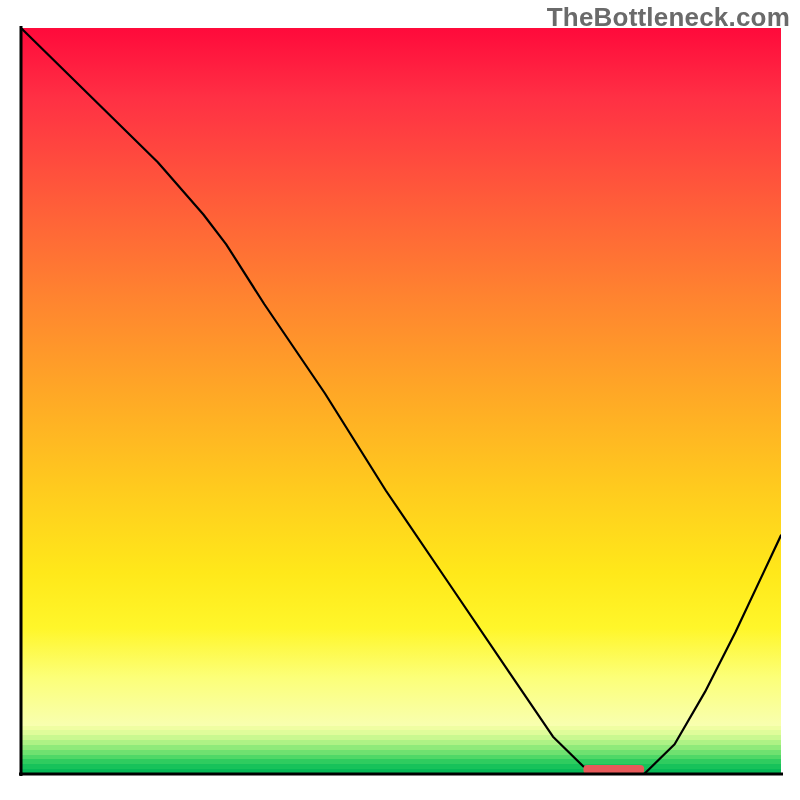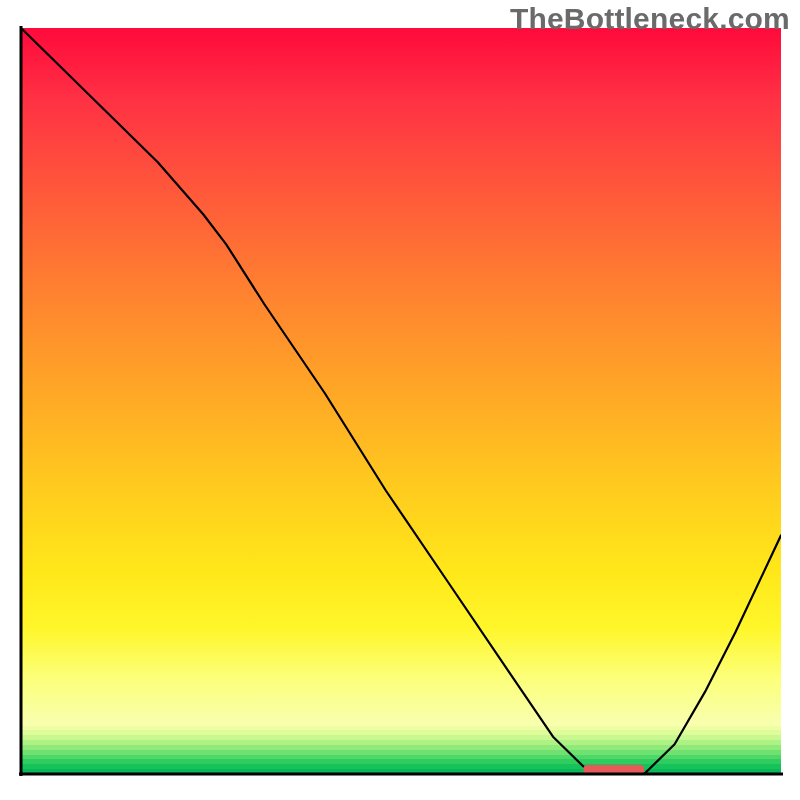--- a/index.html
+++ b/index.html
@@ -13,21 +13,21 @@
   }
   .frame {
     position: relative;
     width: 800px;
     height: 800px;
   }
   .watermark {
     position: absolute;
     top: 2px;
     right: 10px;
-    font-size: 30px;
+    font-size: 26px;
     font-weight: 600;
     color: #6a6a6a;
     letter-spacing: 0.2px;
     z-index: 10;
   }
   .plot-area {
     position: absolute;
     left: 21px;
     top: 28px;
     width: 760px;

